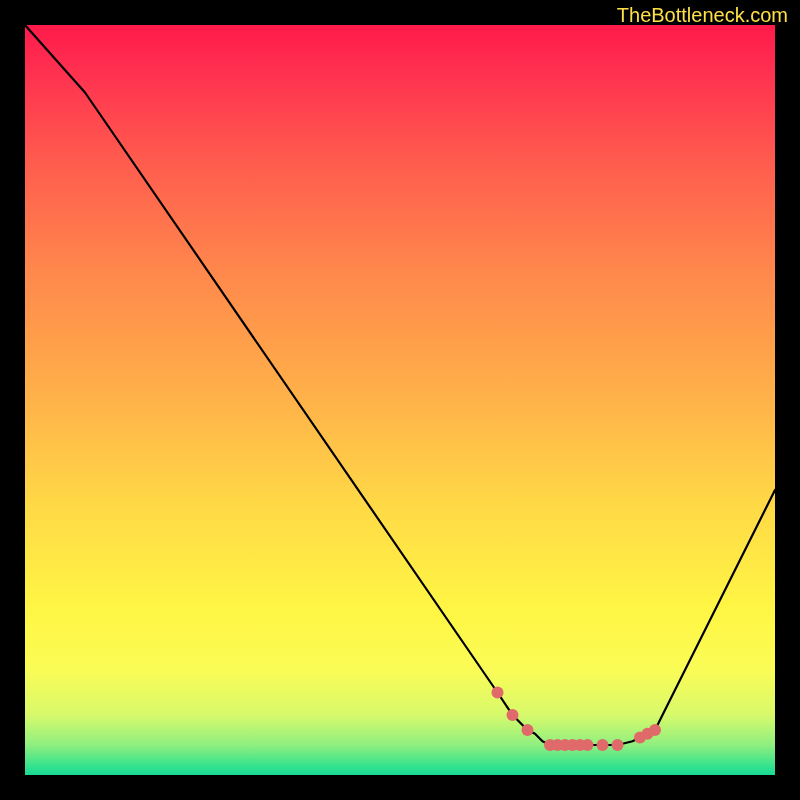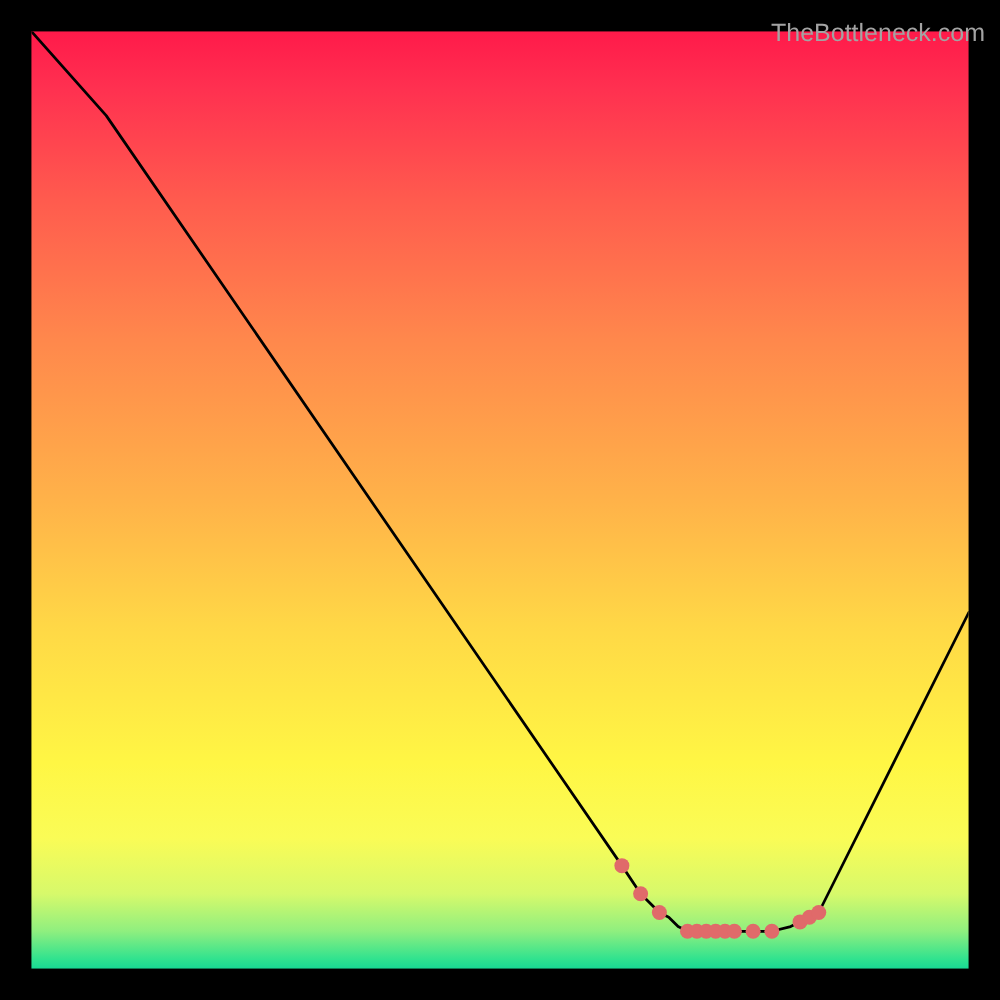--- a/index.html
+++ b/index.html
@@ -6,23 +6,23 @@
   body {
     width: 800px;
     height: 800px;
     background: #000;
     position: relative;
     font-family: Arial, sans-serif;
     overflow: hidden;
   }
   .watermark {
     position: absolute;
-    top: 16px;
+    top: 4px;
     right: 12px;
-    color: #a3a3a3;
+    color: #fde047;
     font-size: 20px;
     font-weight: 500;
     z-index: 10;
     margin-left: 20px;
   }
   .plot-area {
     position: absolute;
     left: 25px;
     top: 25px;
     width: 750px;

